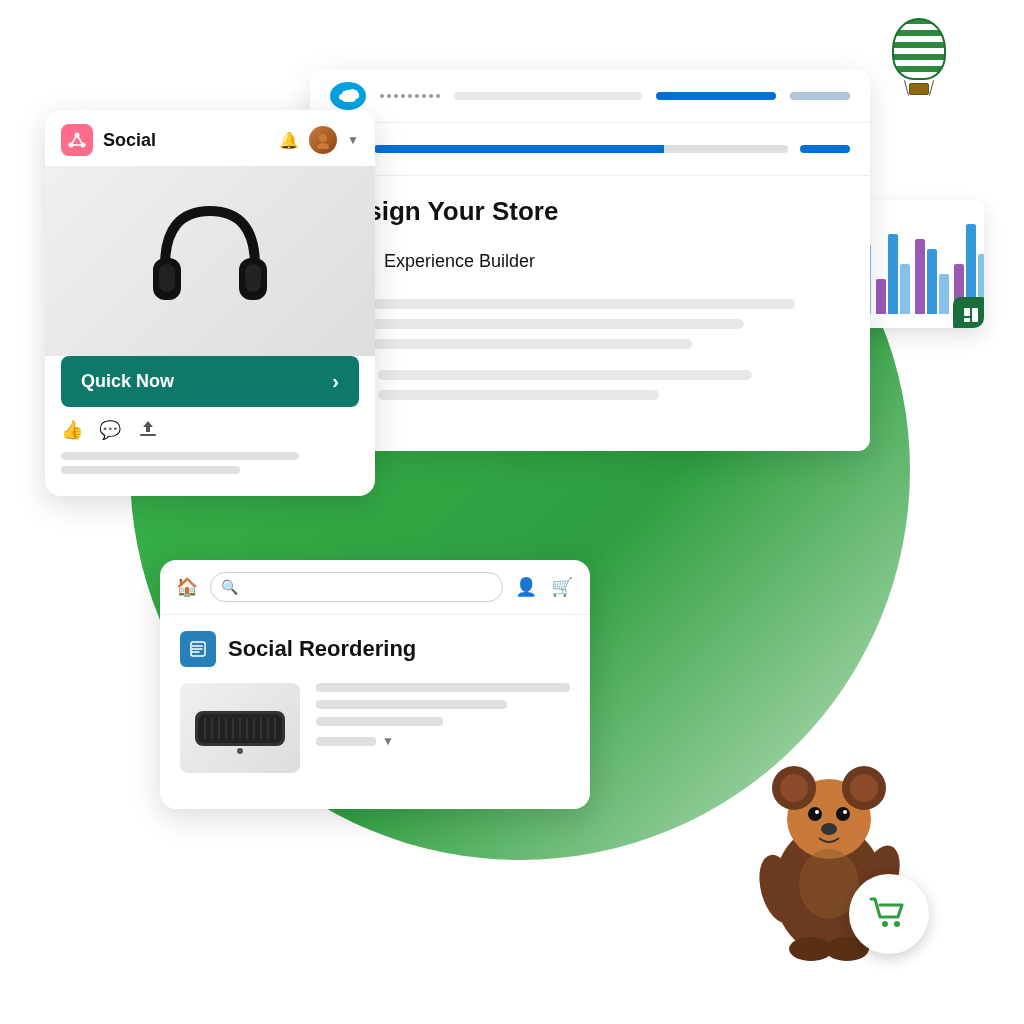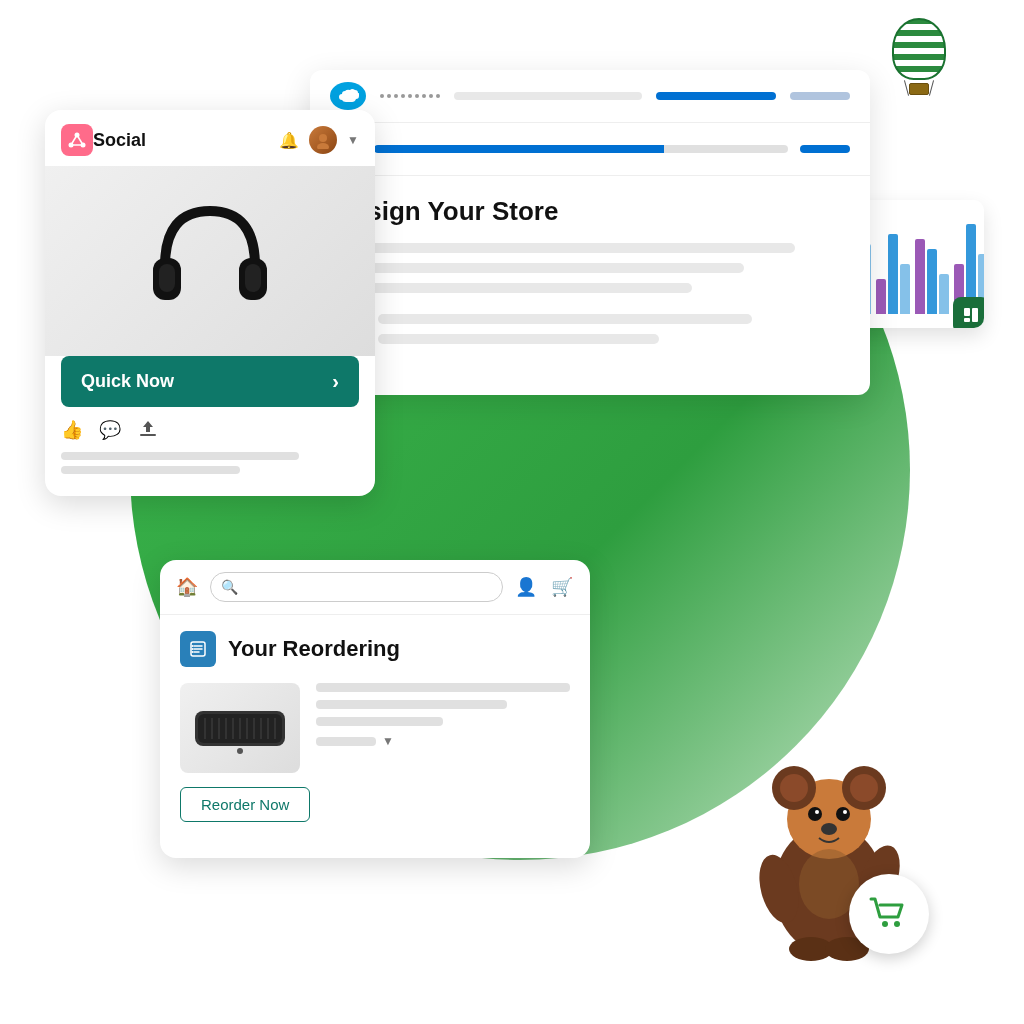--- a/index.html
+++ b/index.html
@@ -84,20 +84,21 @@
       border-radius: 16px;
       box-shadow: 0 8px 30px rgba(0,0,0,0.15);
       z-index: 5;
       padding: 0 0 16px 0;
       overflow: hidden;
     }
     .social-card-header {
       display: flex;
       align-items: center;
       padding: 14px 16px 10px;
+      gap: 10px;
     }
     .social-logo {
       width: 32px;
       height: 32px;
       background: #ff6b8a;
       border-radius: 8px;
       display: flex;
       align-items: center;
       justify-content: center;
       color: white;
@@ -628,20 +629,29 @@
         <rect x="9" y="12" width="2" height="3"></rect>
       </svg>
     </div>
     <div class="bar-line-blue"></div>
     <div class="bar-line-blue-short"></div>
   </div>
 
   <div class="crm-content">
     <div class="crm-design-title">Design Your Store</div>
 
+    <div class="experience-builder-row">
+      <div class="exp-builder-icon">
+        <svg width="18" height="18" viewBox="0 0 18 18" stroke="#0070d2" fill="none" stroke-width="2">
+          <rect x="2" y="2" width="14" height="14" rx="2"></rect>
+          <rect x="2" y="2" width="6" height="14"></rect>
+        </svg>
+      </div>
+      <span class="exp-builder-label">Experience Builder</span>
+    </div>
 
     <div class="crm-grey-lines">
       <div class="grey-line w90"></div>
       <div class="grey-line w80"></div>
       <div class="grey-line w70"></div>
     </div>
 
     <div class="crm-icon-row">
       <div class="crm-icon-green">
         <svg width="16" height="16" viewBox="0 0 16 16" fill="white">
@@ -711,21 +721,21 @@
     <div class="reorder-header-row">
       <div class="reorder-icon-box">
         <svg width="18" height="18" viewBox="0 0 18 18" fill="white">
           <rect x="2" y="2" width="14" height="14" rx="2" stroke="white" stroke-width="1.5" fill="none"></rect>
           <path d="M5 6h8M5 9h8M5 12h5" stroke="white" stroke-width="1.5" stroke-linecap="round"></path>
           <circle cx="3.5" cy="6" r="1" fill="white"></circle>
           <circle cx="3.5" cy="9" r="1" fill="white"></circle>
           <circle cx="3.5" cy="12" r="1" fill="white"></circle>
         </svg>
       </div>
-      <span class="reorder-title">Your Reordering</span>
+      <span class="reorder-title">Social Reordering</span>
     </div>
 
     <div class="reorder-product-row">
 
       <div class="speaker-img">
         <svg width="100" height="65" viewBox="0 0 100 65">
 
           <rect x="5" y="15" width="90" height="35" rx="8" fill="#333"></rect>
           <rect x="8" y="18" width="84" height="29" rx="6" fill="#222"></rect>
 
@@ -749,21 +759,20 @@
         <div class="grey-line w100"></div>
         <div class="grey-line w75"></div>
         <div class="grey-line w50"></div>
         <div class="dropdown-row">
           <div class="dropdown-line"></div>
           <span style="font-size:12px;color:#777">▼</span>
         </div>
       </div>
     </div>
 
-    <div class="reorder-now-btn">Reorder Now</div>
   </div>
 </div>
 
 <div class="mascot">
   
   <svg width="180" height="260" viewBox="0 0 180 260">
 
     <ellipse cx="90" cy="185" rx="55" ry="65" fill="#6b3a1f"></ellipse>
 
     <ellipse cx="90" cy="115" rx="42" ry="40" fill="#c97a3a"></ellipse>

